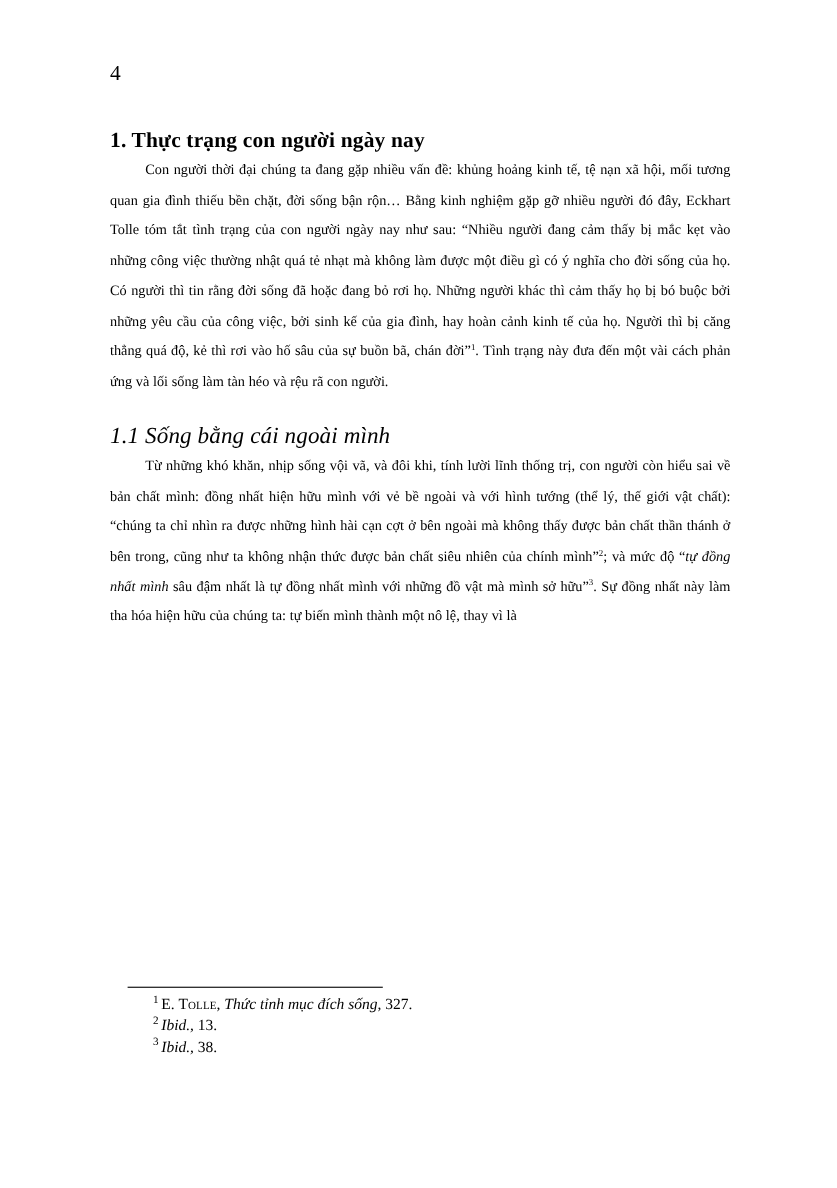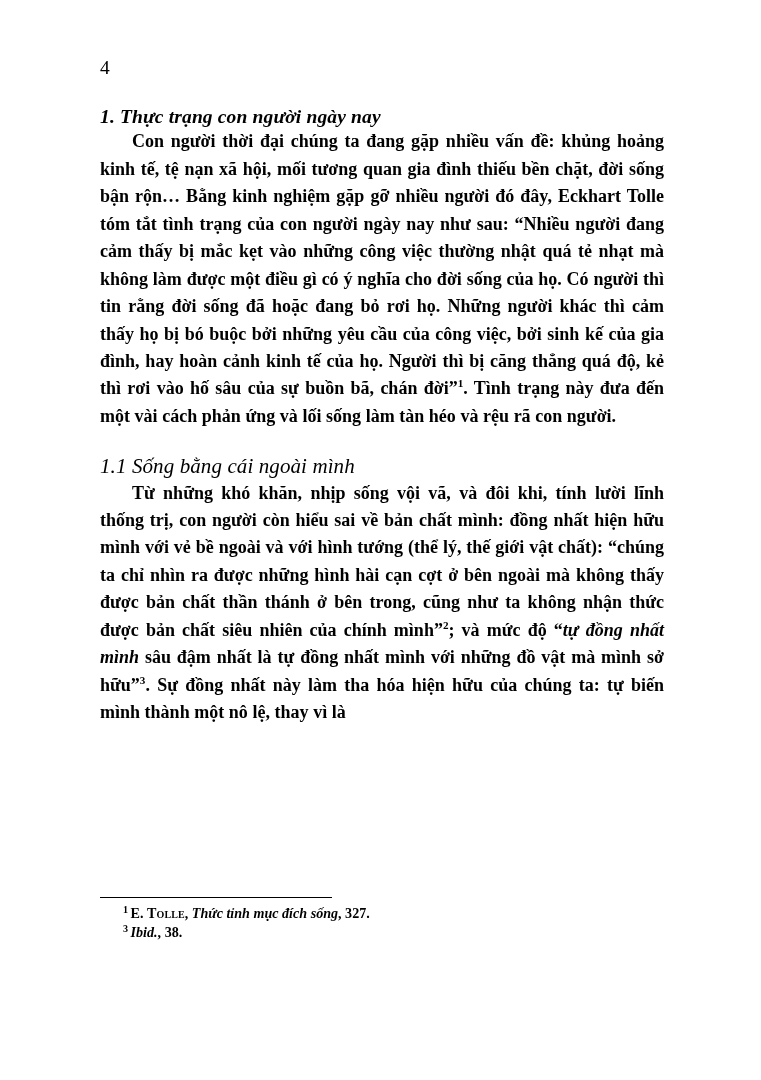--- a/index.html
+++ b/index.html
@@ -38,65 +38,62 @@
     line-height: 1.0;
     letter-spacing: 0.2px;
     margin: 0 0 0 0;
     height: 24px;
   }
 
   .h-section {
     font-size: 19.5px;
     font-weight: bold;
     line-height: 1.2;
-    margin: 23px 0 0 0;
+    margin: 35px 0 0 0;
     letter-spacing: 0.15px;
-    font-style: italic;
   }
 
   .h-sub {
     font-size: 21px;
     font-style: italic;
     font-weight: normal;
     line-height: 1.2;
     margin: 0;
     letter-spacing: 0.1px;
   }
 
   p.body-par {
-    font-size: 18px;
+    font-size: 13px;
     line-height: 27.45px;
     text-align: justify;
     text-justify: inter-word;
     margin: 0;
     text-indent: 32px;
     hyphens: none;
     word-spacing: 0.1px;
-    font-weight: bold;
   }
 
   .par-gap-1 { margin-top: 16px; }
   .sub-gap   { margin-top: 24px; }
   .par-gap-2 { margin-top: 14px; }
 
   sup {
     font-size: 0.62em;
     vertical-align: 0.62em;
     line-height: 0;
   }
 
   .ital { font-style: italic; }
 
   
   .footnotes {
     position: absolute;
-    left: 100px;
+    left: 116px;
     top: 897px;
     width: 564px;
-    font-weight: bold;
   }
   .fn-rule {
     width: 232px;
     height: 0;
     border: 0;
     border-top: 1.1px solid #000;
     margin: 0 0 6px 0;
   }
   .fn {
     font-size: 14.1px;
@@ -134,17 +131,18 @@
 
     <p class="body-par par-gap-2"><span>Từ những khó khăn, nhịp sống vội vã, và đôi khi, tính lười lĩnh thống trị, con người còn hiểu sai về bản chất mình: đồng nhất hiện hữu mình với vẻ bề ngoài và với hình tướng (thể lý, thế giới vật chất): “chúng ta chỉ nhìn ra được những hình hài cạn cợt ở bên ngoài mà không thấy được bản chất thần thánh ở bên trong, cũng như ta không nhận thức được bản chất siêu nhiên của chính mình”</span><sup>2</sup><span>; và mức độ “</span><span class="ital">tự đồng nhất mình</span><span> sâu đậm nhất là tự đồng nhất mình với những đồ vật mà mình sở hữu”</span><sup>3</sup><span>. Sự đồng nhất này làm tha hóa hiện hữu của chúng ta: tự biến mình thành một nô lệ, thay vì là</span></p>
 
   </div>
 
   <div class="footnotes">
     <hr class="fn-rule">
 
     <p class="fn"><sup>1</sup><span>E. </span><span class="smallcaps">Tolle</span><span>, </span><span class="ital">Thức tỉnh mục đích sống</span><span>, 327.</span></p>
 
+    <p class="fn"><sup>2</sup><span class="ital">Ibid.</span><span>, 13.</span></p>
 
     <p class="fn"><sup>3</sup><span class="ital">Ibid.</span><span>, 38.</span></p>
   </div>
 
 </div>
 
 </body></html>

